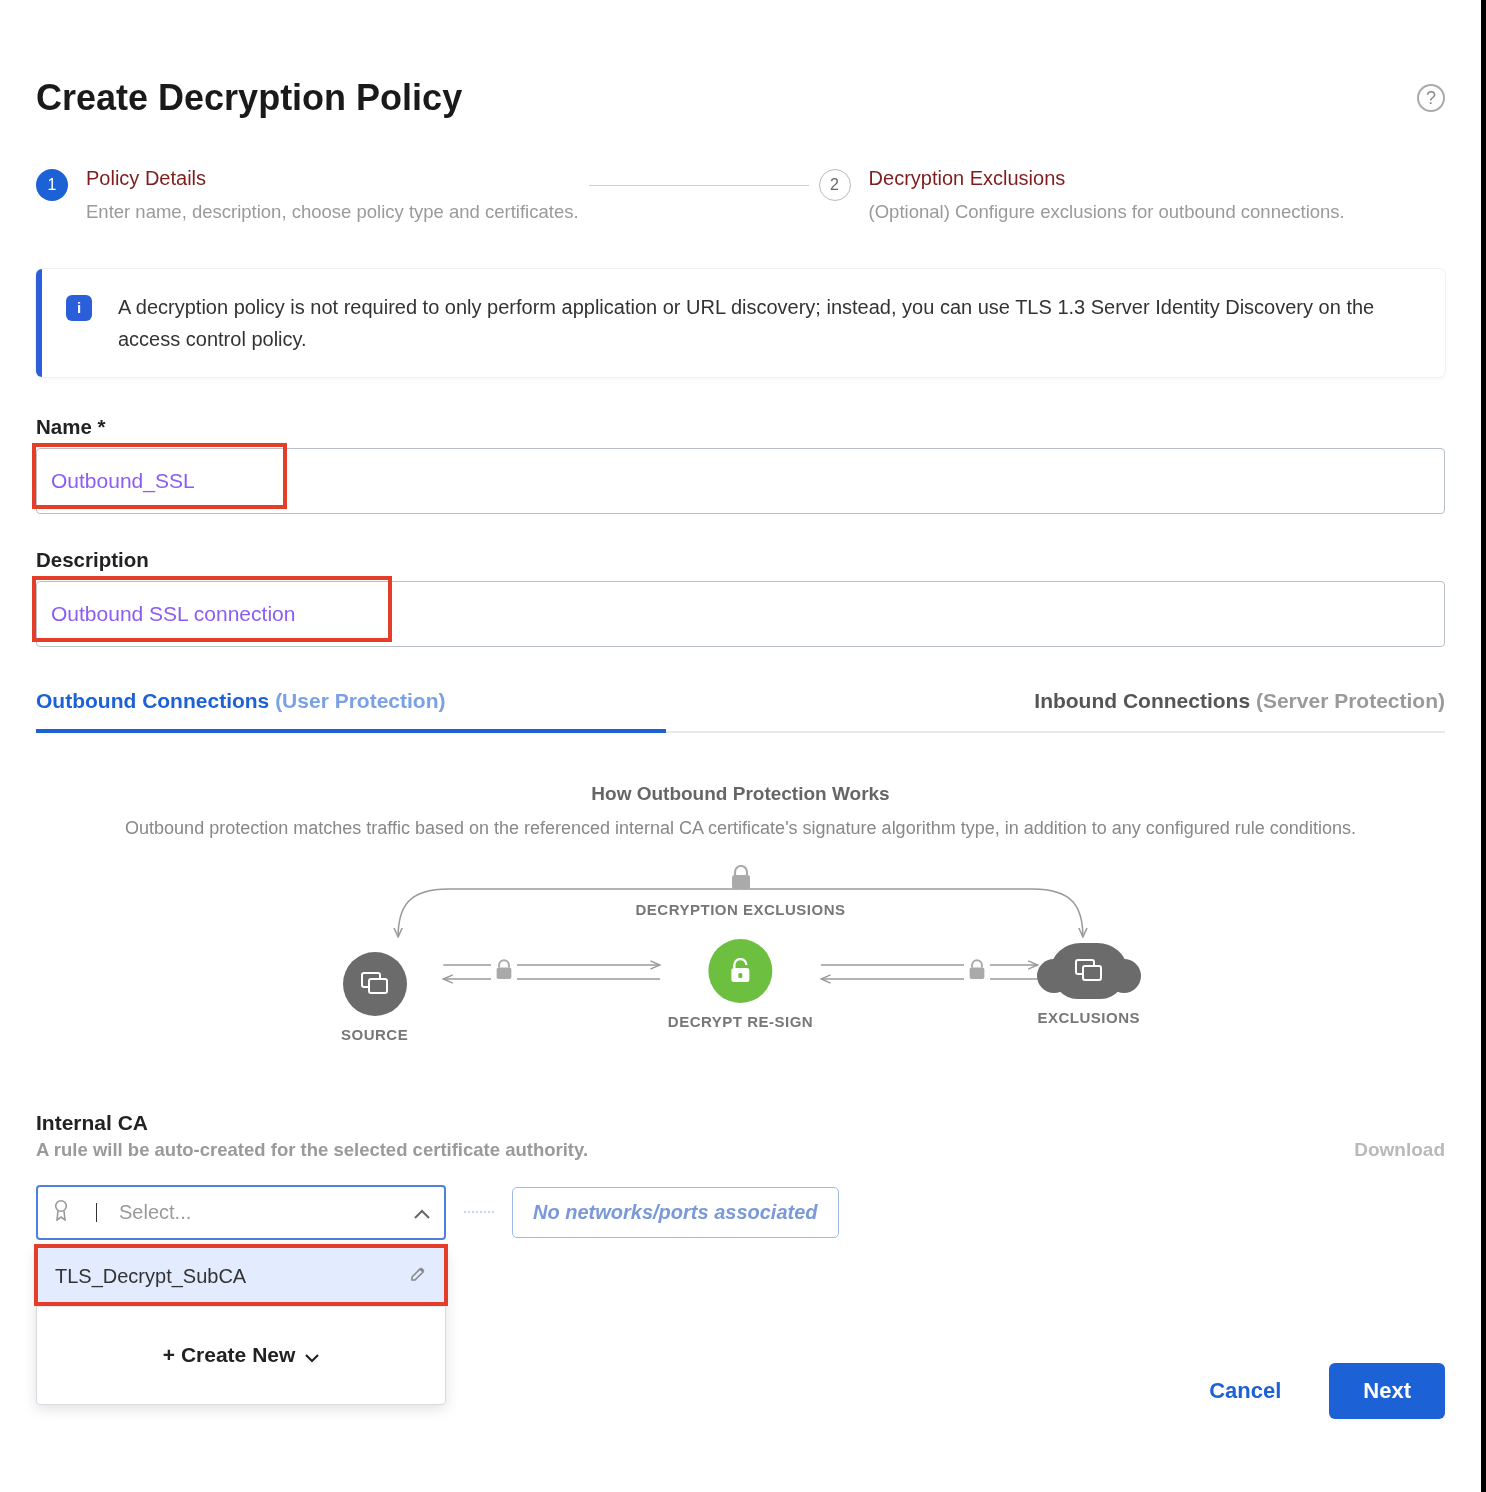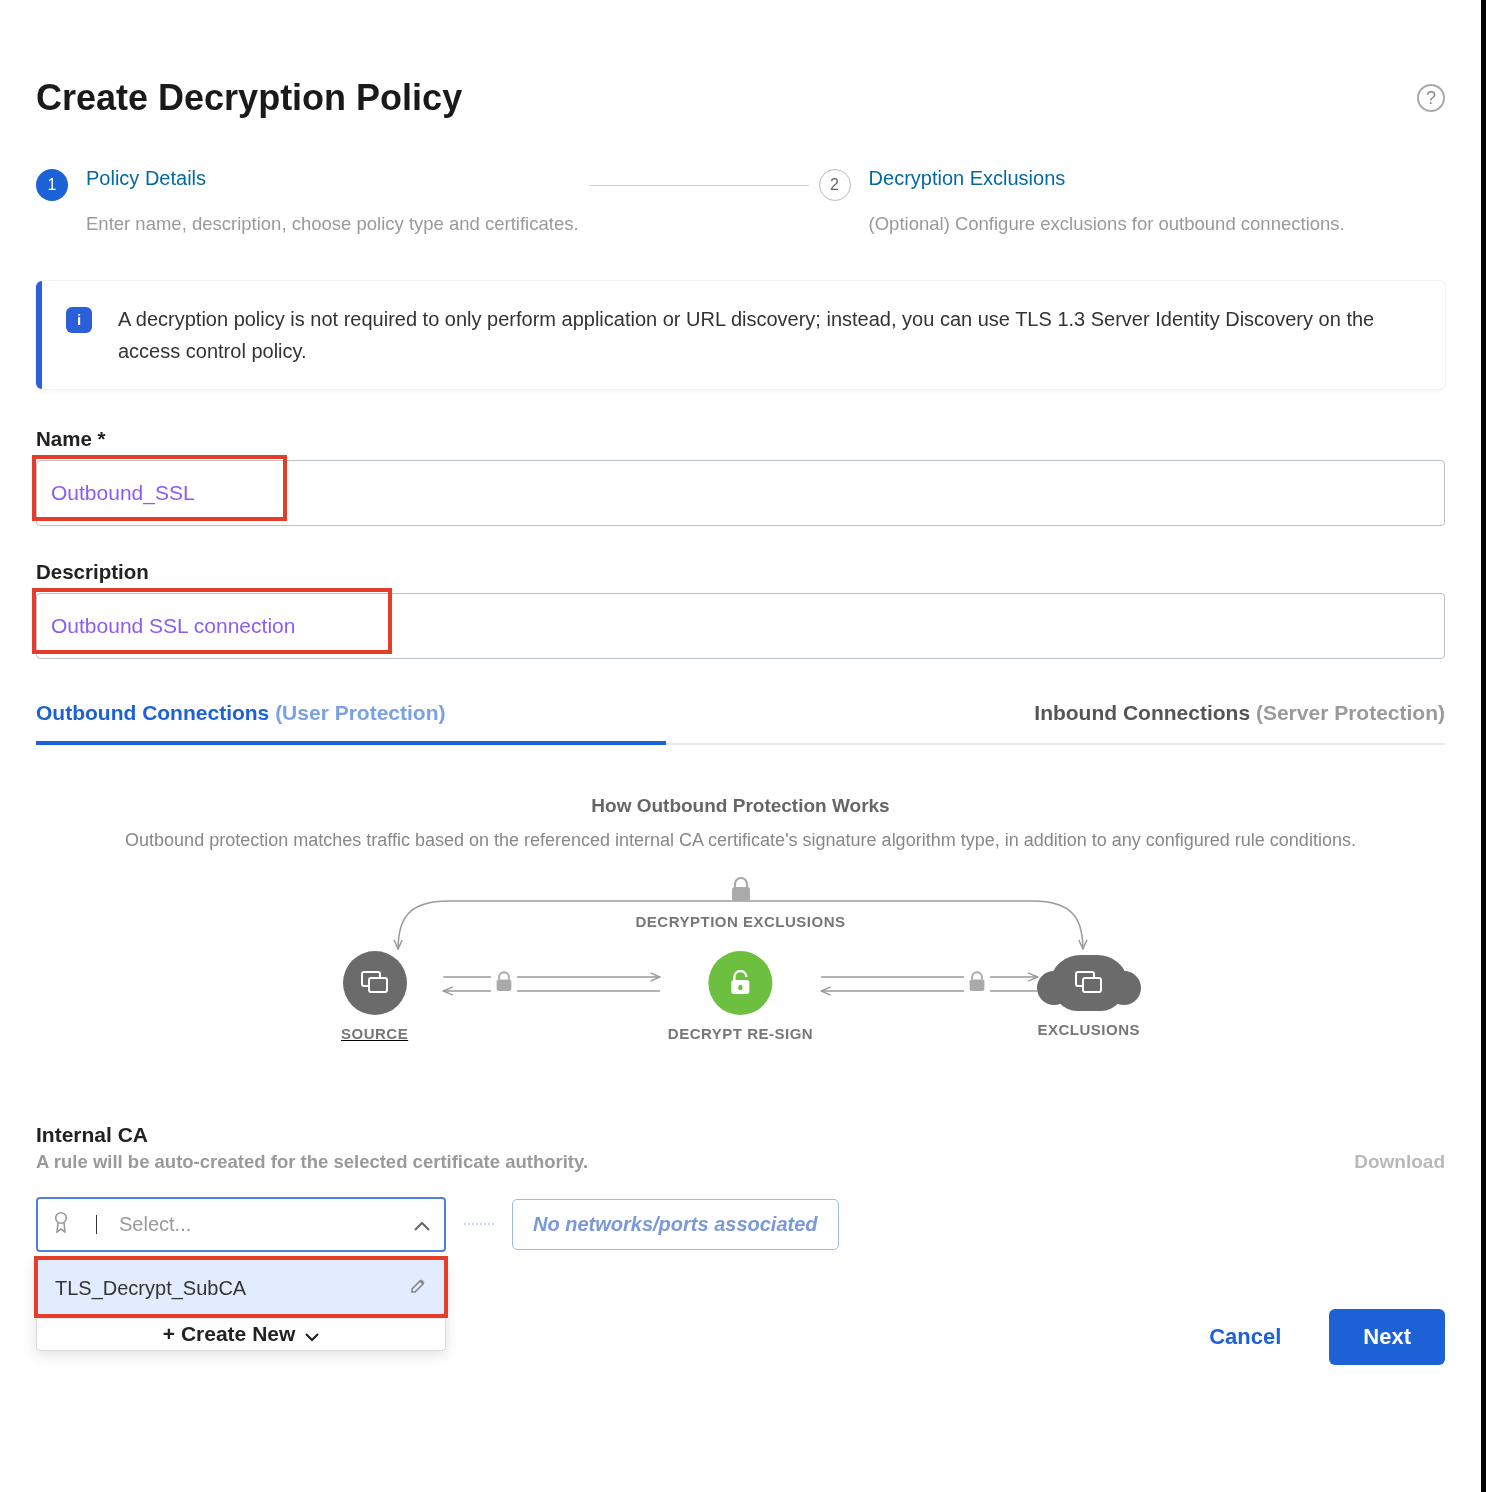--- a/index.html
+++ b/index.html
@@ -56,22 +56,22 @@
     background: #1d61d6;
     color: #fff;
   }
   .step-bubble.inactive {
     border: 1.5px solid #bbb;
     color: #666;
     background: #fff;
   }
   .step-text .step-name {
     font-size: 20px;
-    color: #0369a1;
-    margin-bottom: 20px;
+    color: #7f1d1d;
+    margin-bottom: 8px;
   }
   .step-text .step-desc {
     font-size: 18.5px;
     color: #9a9a9a;
     line-height: 1.55;
   }
   .step-line {
     flex: 0 0 220px;
     border-top: 1px solid #d0d0d0;
     margin-top: 18px;
@@ -205,21 +205,21 @@
   .circle.green { background: #6cbf3f; }
   .circle.cloud { background: #6b6b6b; border-radius: 34px 34px 30px 30px / 30px 30px 34px 34px; width: 76px; height: 56px; position: relative; }
   .circle.cloud::before { content:""; position:absolute; left:-14px; top:16px; width:34px; height:34px; background:#6b6b6b; border-radius:50%; }
   .circle.cloud::after { content:""; position:absolute; right:-14px; top:16px; width:34px; height:34px; background:#6b6b6b; border-radius:50%; }
   .node-label {
     font-size: 15px;
     font-weight: 700;
     letter-spacing: .5px;
     color: #777;
   }
-  .node.source { left: 245px; top: 78px; text-decoration: underline; }
+  .node.source { left: 245px; top: 91px; }
   .node.middle { left: 50%; top: 78px; transform: translateX(-50%); }
   .node.dest   { right: 245px; top: 82px; }
   .lock-center {
     position: absolute;
     left: 50%; top: 4px;
     transform: translateX(-50%);
     color: #aaa;
   }
   .exclusions-label {
     position: absolute;
@@ -329,21 +329,21 @@
   }
   .dropdown-item .edit-icon { color: #888; }
   .highlight-box-item {
     position: absolute;
     top: -3px; left: -3px; right: -3px;
     height: 62px;
     border: 4px solid #e43e2b;
     pointer-events: none;
   }
   .dropdown-create {
-    padding: 3px 0;
+    padding: 36px 0;
     text-align: center;
     font-size: 21px;
     font-weight: 700;
     color: #222;
     cursor: pointer;
     border-top: 1px solid #e7e9ec;
   }
 
   
   .footer {

